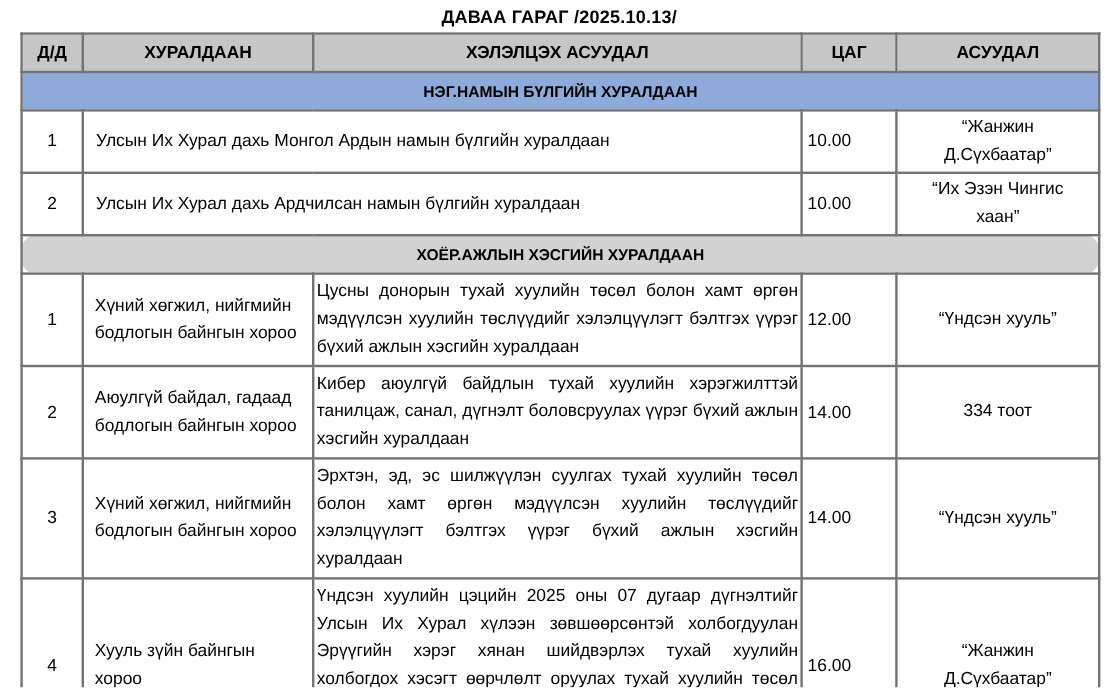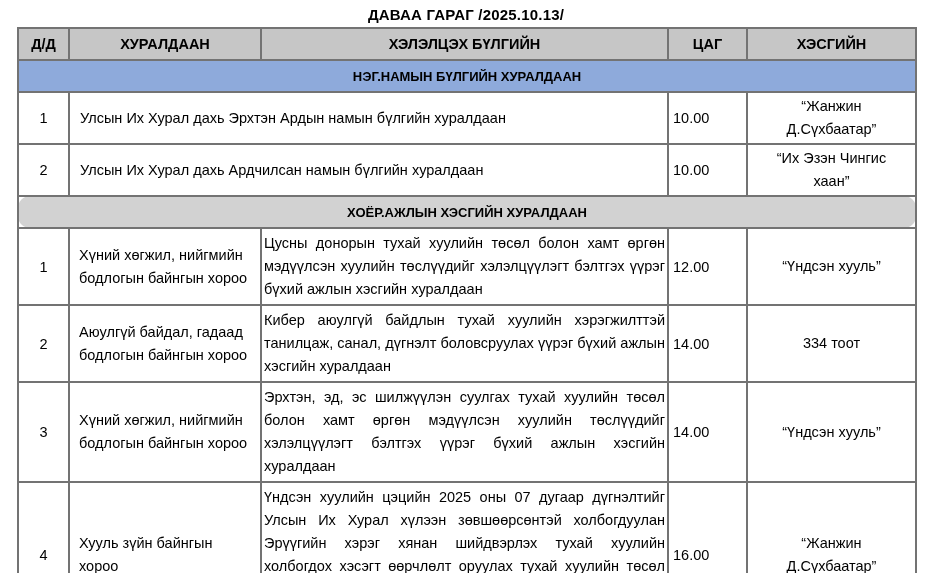--- a/index.html
+++ b/index.html
@@ -99,32 +99,32 @@
         <col class="c2">
         <col class="c3">
         <col class="c4">
         <col class="c5">
     </colgroup>
 
     <tbody>
         <tr class="head-row">
       <th>Д/Д</th>
       <th>ХУРАЛДААН</th>
-      <th>ХЭЛЭЛЦЭХ БҮЛГИЙН</th>
+      <th>ХЭЛЭЛЦЭХ АСУУДАЛ</th>
       <th>ЦАГ</th>
-      <th>ХЭСГИЙН</th>
+      <th>АСУУДАЛ</th>
     </tr>
 
     <tr class="section-row sec1">
       <td colspan="5">НЭГ.НАМЫН БҮЛГИЙН ХУРАЛДААН</td>
     </tr>
 
     <tr class="r11">
       <td class="c-no">1</td>
-      <td class="c-meet" colspan="2">Улсын Их Хурал дахь Эрхтэн Ардын намын бүлгийн хуралдаан</td>
+      <td class="c-meet" colspan="2">Улсын Их Хурал дахь Монгол Ардын намын бүлгийн хуралдаан</td>
       <td class="c-time">10.00</td>
       <td class="c-hall">“Жанжин
 Д.Сүхбаатар”</td>
     </tr>
 
     <tr class="r12">
       <td class="c-no">2</td>
       <td class="c-meet" colspan="2">Улсын Их Хурал дахь Ардчилсан намын бүлгийн хуралдаан</td>
       <td class="c-time">10.00</td>
       <td class="c-hall">“Их Эзэн Чингис хаан”</td>

